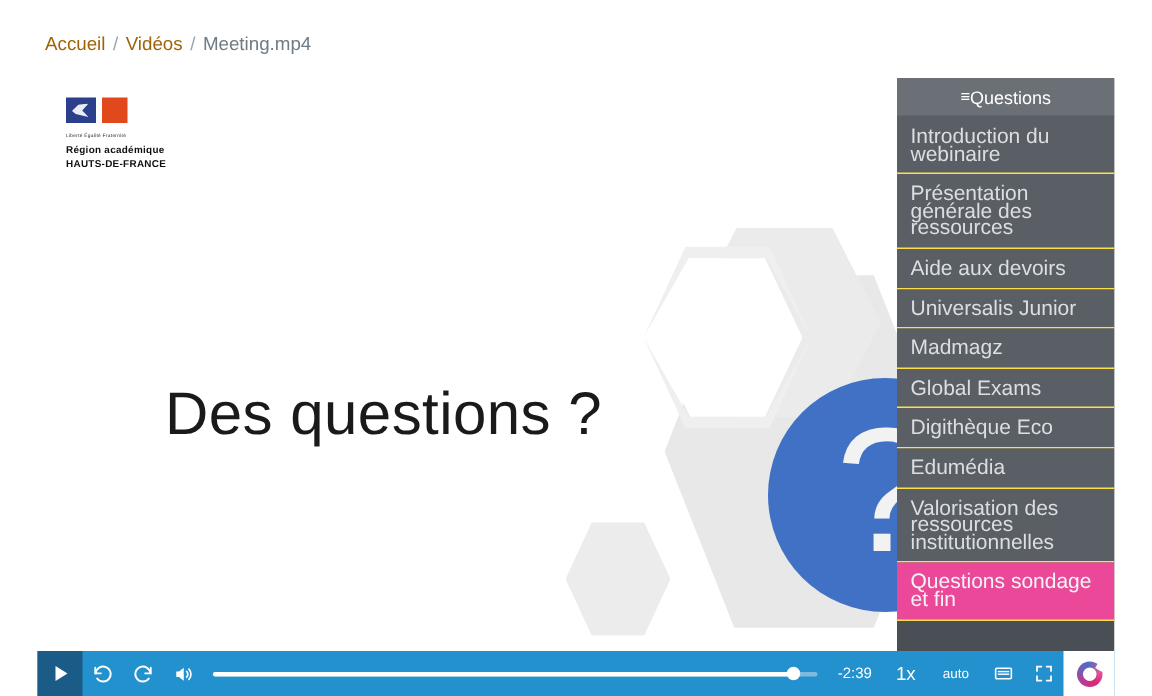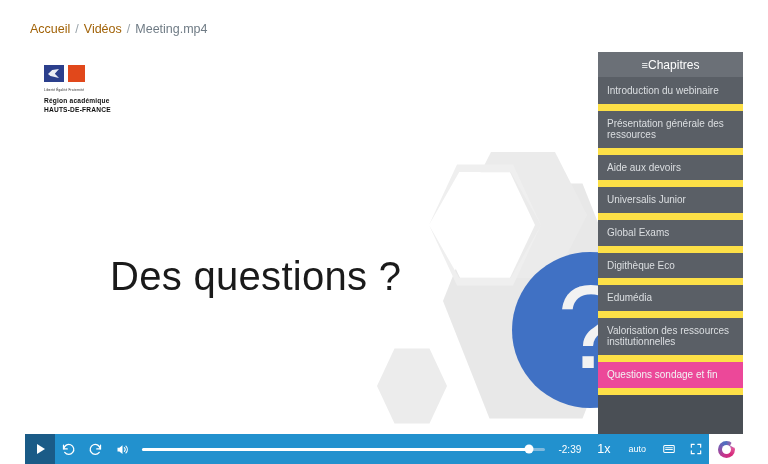--- a/index.html
+++ b/index.html
@@ -137,24 +137,24 @@
     font-size: 12px;
     display: flex; align-items: center; justify-content: center;
     border-bottom: 1px solid #5a5f66;
   }
   .chapters-header .menu-icon {
     font-size: 11px; margin-right: 1px; letter-spacing: -1px;
   }
   .chapters-list { display: flex; flex-direction: column; }
   .chapter-item {
     color: #dcdfe2;
-    font-size: 10px;
+    font-size: 14px;
     line-height: 11.6px;
     padding: 7px 8px 7px 9px;
-    border-bottom: 7px solid #fde047;
+    border-bottom: 1px solid #fde047;
     background: #5a5f66;
     min-height: 26px;
     display: flex; align-items: center;
   }
   .chapter-item.taller { min-height: 44px; }
   .chapter-item.active { background: #ec4899; color: #f2f4f5; }
 
   
   .controls {
     position: absolute;
@@ -283,34 +283,37 @@
       <div class="logo-sub">Région académique</div>
       <div class="logo-sub" style="margin-top:0">HAUTS-DE-FRANCE</div>
     </div>
 
     <div class="slide-title">Des questions ?</div>
   </div>
 
   <div class="chapters">
     <div class="chapters-header">
       <span class="menu-icon">≡</span>
-        <span>Chapitres</span>
+        <span>Questions</span>
     </div>
     <div class="chapters-list">
         <div class="chapter-item">
           <span>Introduction du webinaire</span>
         </div>
         <div class="chapter-item taller">
           <span>Présentation générale des ressources</span>
         </div>
         <div class="chapter-item">
           <span>Aide aux devoirs</span>
         </div>
         <div class="chapter-item">
           <span>Universalis Junior</span>
+        </div>
+        <div class="chapter-item">
+          <span>Madmagz</span>
         </div>
         <div class="chapter-item">
           <span>Global Exams</span>
         </div>
         <div class="chapter-item">
           <span>Digithèque Eco</span>
         </div>
         <div class="chapter-item">
           <span>Edumédia</span>
         </div>

